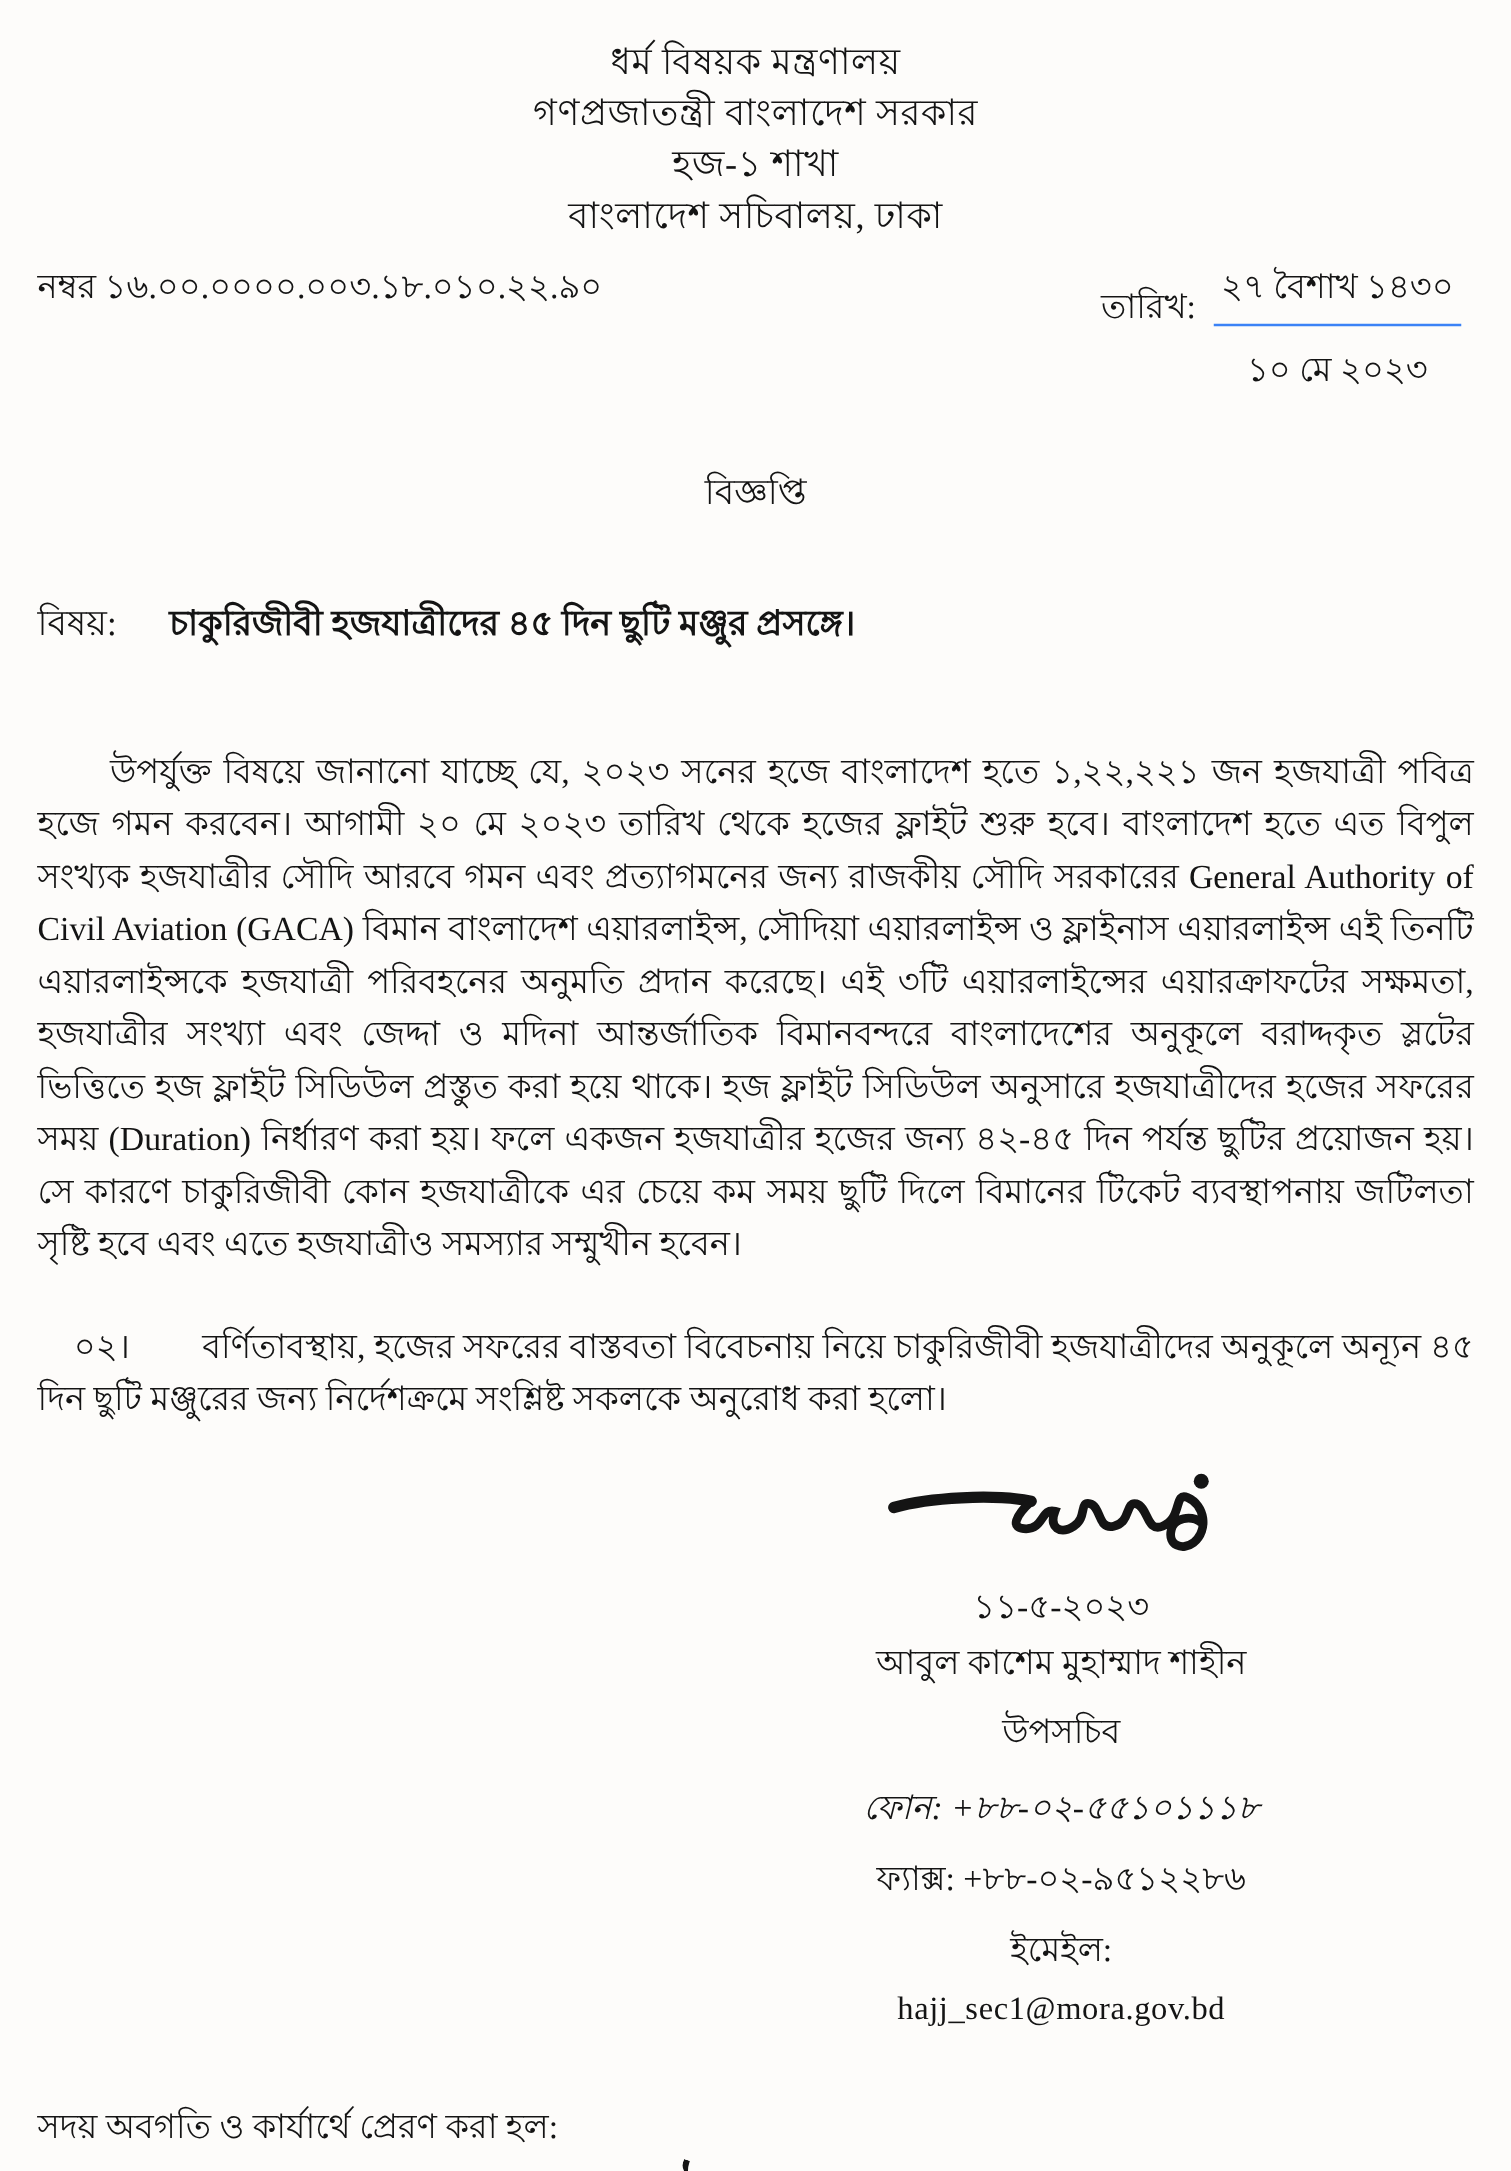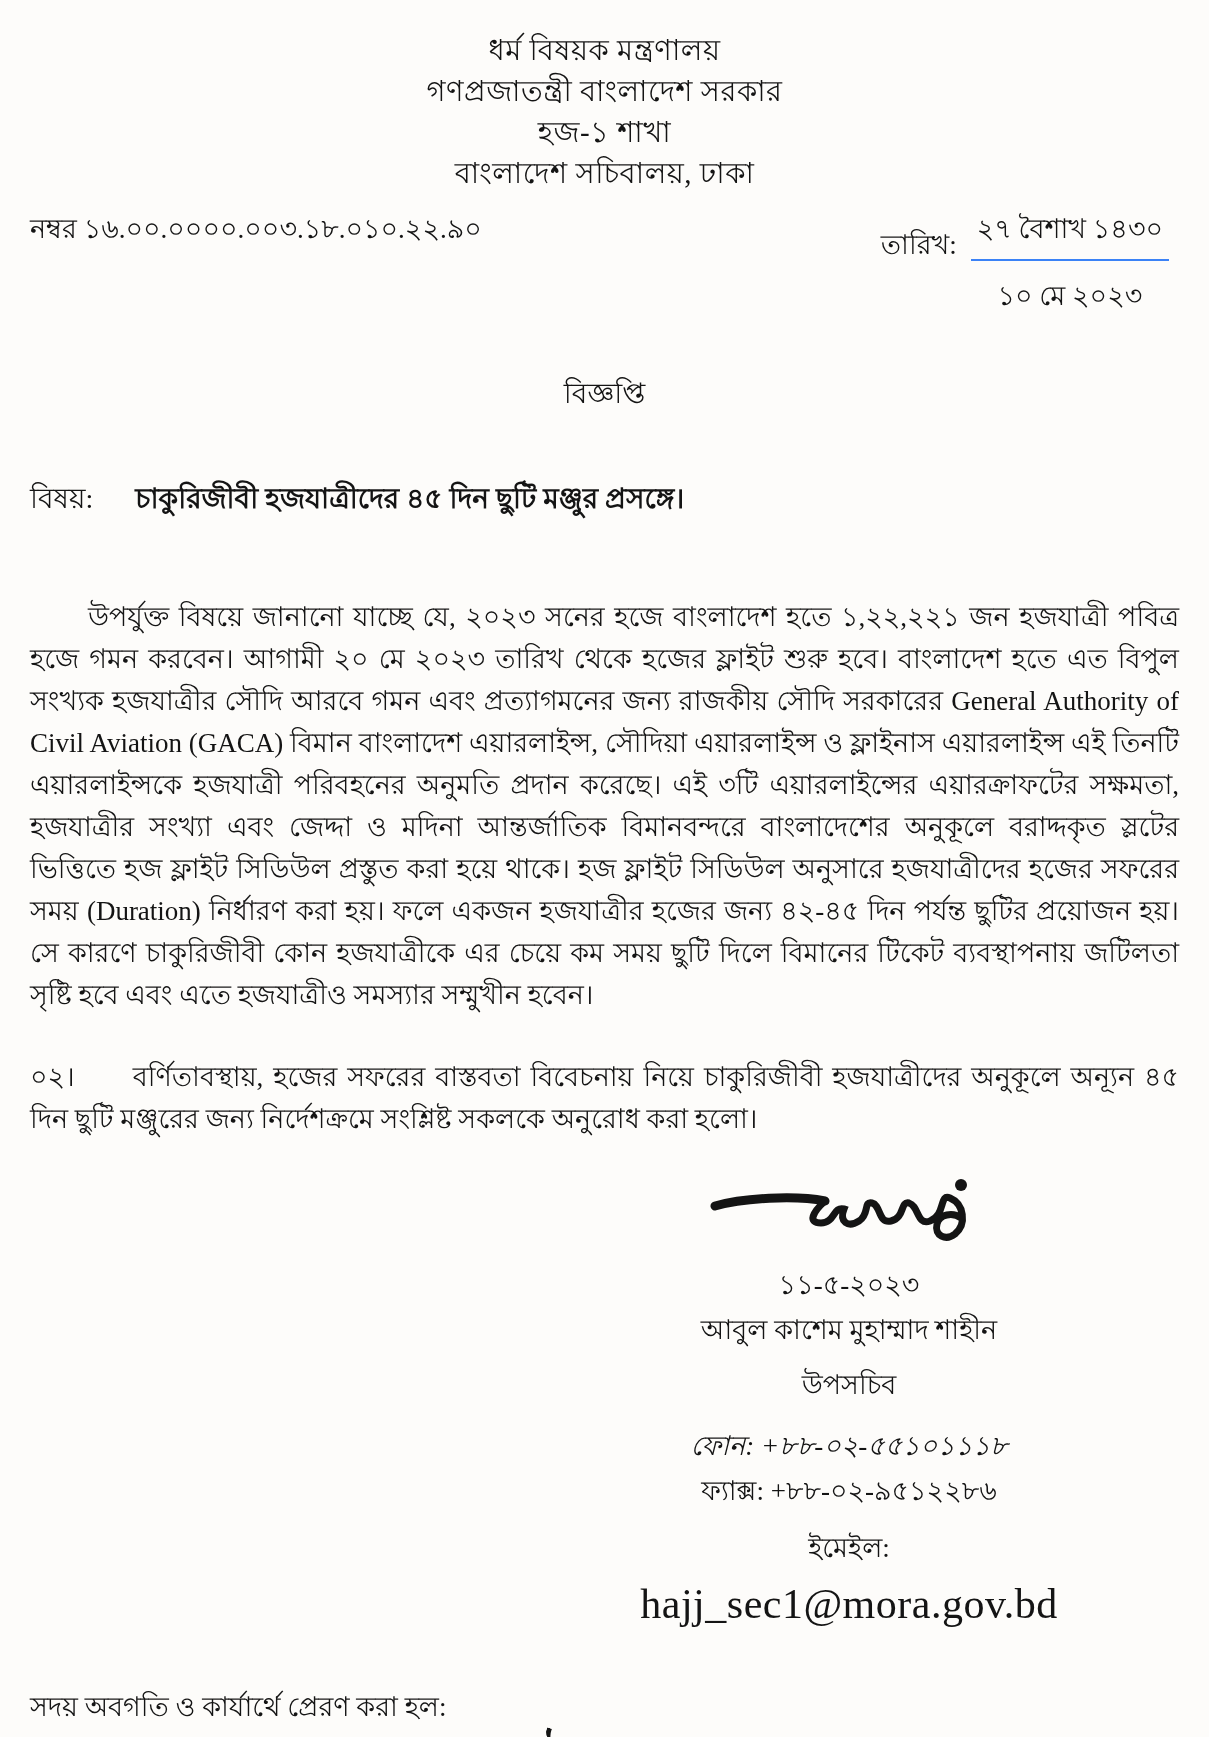--- a/index.html
+++ b/index.html
@@ -40,39 +40,39 @@
     margin-top:72px;
     font-size:27px; line-height:42px;
     text-align:justify;
     text-indent:58px;
   }
   .body-para-2 {
     margin-top:40px;
     font-size:27px; line-height:42px;
     text-align:justify;
   }
-  .para-num { display:inline-block; }
+  .para-num { display:inline-block;margin-left:29px; }
   .para-gap { display:inline-block; width:58px; }
   
   .sig-block {
     margin-top:28px;
     width:430px;
     margin-left:auto;
     margin-right:115px;
     text-align:center;
     font-size:27px;
   }
   .sig-scribble { display:block; margin:0 auto; }
   .sig-date { margin-top:10px; }
   .sig-name { margin-top:0; }
   .sig-designation { margin-top:10px; }
   .sig-phone { margin-top:16px;font-style:italic; }
-  .sig-fax { }
+  .sig-fax { margin-top:12px; }
   .sig-email-label { margin-top:12px; }
-  .sig-email { margin-top:8px; font-size:42px; letter-spacing:0.5px; }
+  .sig-email { margin-top:8px; font-size:26px; letter-spacing:0.5px; }
   
   .distribution { margin-top:58px; font-size:27px; line-height:42px; }
   .dist-heading { margin-bottom:16px; }
   
   .cutoff-mark {
     position:absolute; bottom:-4px; left:545px;
     width:14px; height:12px;
     border-left:5px solid #141414;
     border-radius:0 0 0 10px;
     transform:rotate(18deg);

